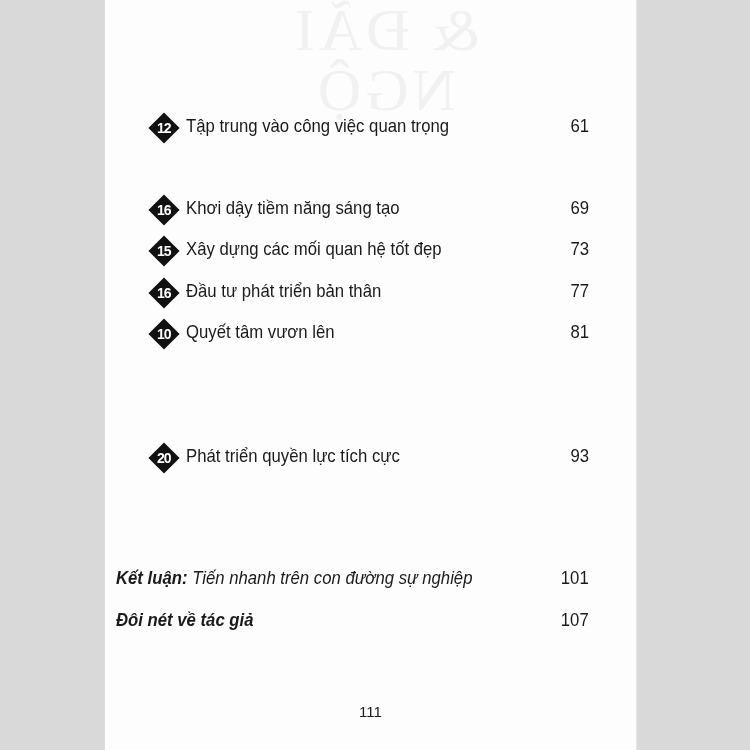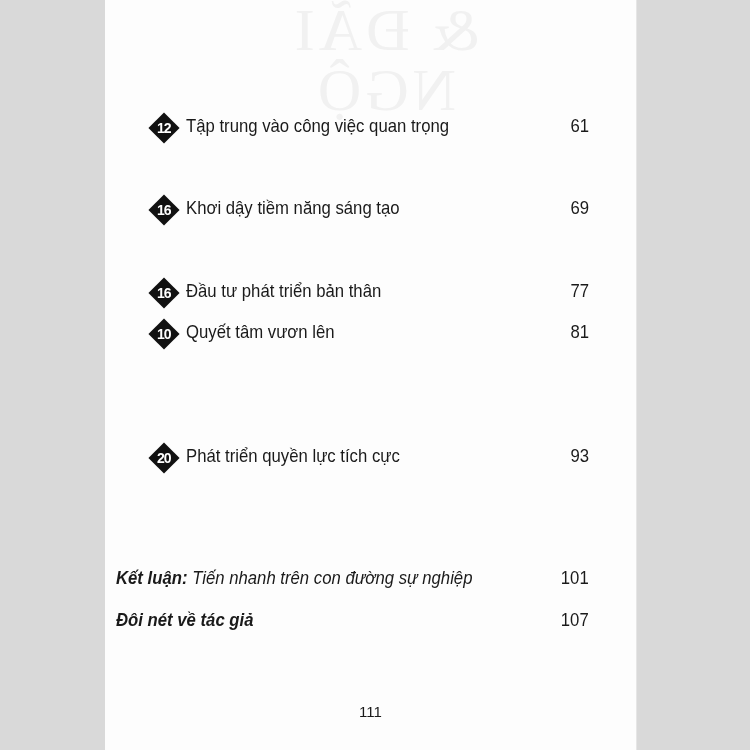--- a/index.html
+++ b/index.html
@@ -38,20 +38,28 @@
     <div class="pg">61</div>
   </div>
   <div class="entry" style="top:195px">
     <div class="badge">
         <div class="dia"></div>
         <div class="num">16</div>
       </div>
     <div class="title">Khơi dậy tiềm năng sáng tạo</div>
     <div class="pg">69</div>
   </div>
+  <div class="entry" style="top:236px">
+    <div class="badge">
+        <div class="dia"></div>
+        <div class="num">15</div>
+      </div>
+    <div class="title">Xây dựng các mối quan hệ tốt đẹp</div>
+    <div class="pg">73</div>
+  </div>
   <div class="entry" style="top:278px">
     <div class="badge">
         <div class="dia"></div>
         <div class="num">16</div>
       </div>
     <div class="title">Đầu tư phát triển bản thân</div>
     <div class="pg">77</div>
   </div>
   <div class="entry" style="top:319px">
     <div class="badge">

